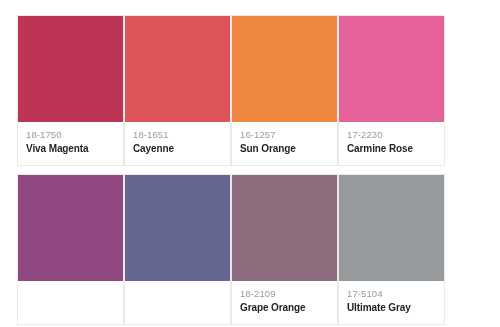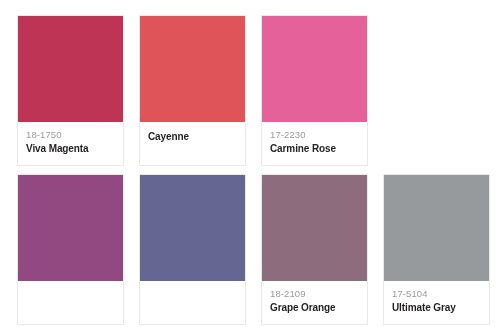--- a/index.html
+++ b/index.html
@@ -16,21 +16,20 @@
   #palette-board {
     position: relative;
     width: 500px;
     height: 327px;
     box-sizing: border-box;
     padding: 15px 0 0 17px;
   }
   .swatch-row {
     display: flex;
     flex-direction: row;
-    gap: 15px;
     margin-bottom: 8px;
   }
   .swatch-card {
     width: 107px;
     background: #ffffff;
     border: 1px solid #e9e9e9;
     box-sizing: border-box;
     display: flex;
     flex-direction: column;
   }
@@ -69,21 +68,29 @@
     <div class="swatch-card">
       <div class="swatch-color" style="background:#BE3455"></div>
       <div class="swatch-meta">
         <div class="swatch-code">18-1750</div>
         <div class="swatch-name">Viva Magenta</div>
       </div>
     </div>
     <div class="swatch-card">
       <div class="swatch-color" style="background:#DE5458"></div>
       <div class="swatch-meta">
+        <div class="swatch-code">18-1651</div>
         <div class="swatch-name">Cayenne</div>
+      </div>
+    </div>
+    <div class="swatch-card">
+      <div class="swatch-color" style="background:#EE8840"></div>
+      <div class="swatch-meta">
+        <div class="swatch-code">16-1257</div>
+        <div class="swatch-name">Sun Orange</div>
       </div>
     </div>
     <div class="swatch-card">
       <div class="swatch-color" style="background:#E4619A"></div>
       <div class="swatch-meta">
         <div class="swatch-code">17-2230</div>
         <div class="swatch-name">Carmine Rose</div>
       </div>
     </div>
   </div>

